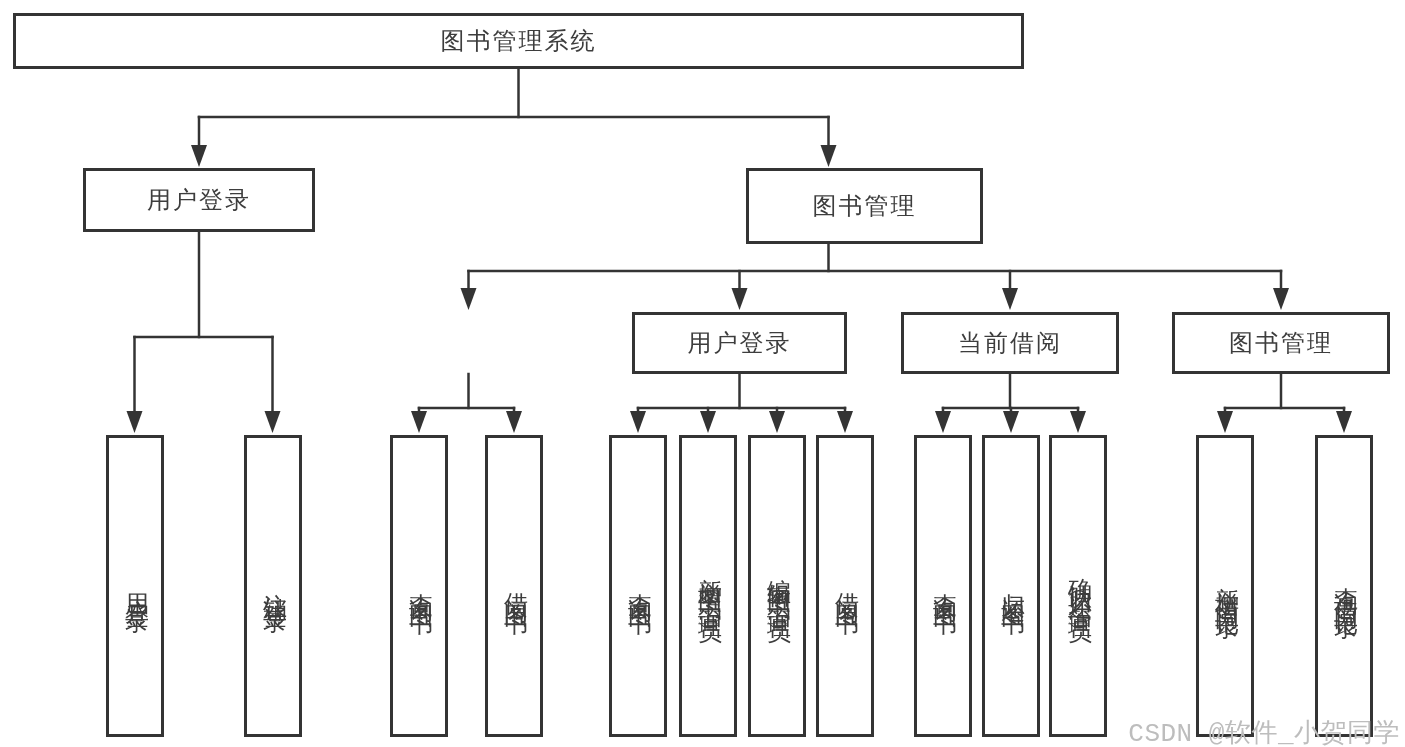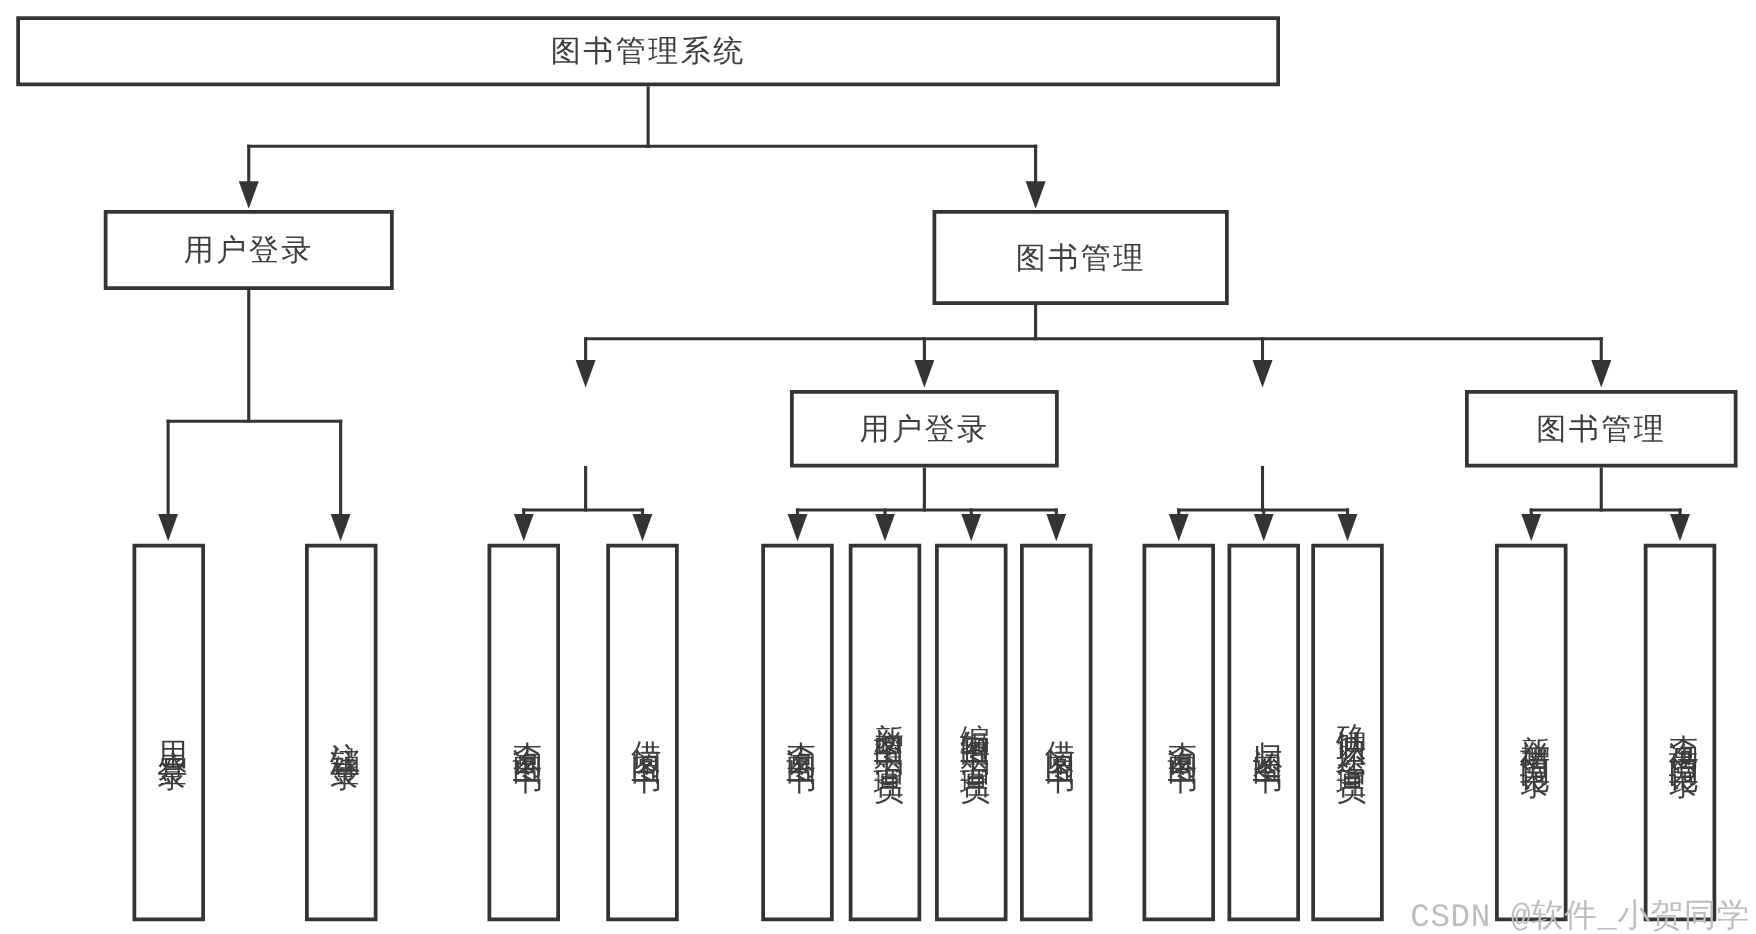--- a/index.html
+++ b/index.html
@@ -139,20 +139,23 @@
   <div class="node" style="left:83px; top:168px; width:232px; height:64px;">
     <span>用户登录</span>
   </div>
   <div class="node" style="left:710px; top:168px; width:237px; height:76px;margin-left:36px;">
     <span>图书管理</span>
   </div>
 
   <div class="node" style="left:632px; top:312px; width:215px; height:62px;">
     <span>用户登录</span>
   </div>
+  <div class="node" style="left:901px; top:312px; width:218px; height:62px;">
+    <span>当前借阅</span>
+  </div>
   <div class="node" style="left:1172px; top:312px; width:218px; height:62px;">
     <span>图书管理</span>
   </div>
 
   <div class="leaf" style="left:106px;">
     <span>用户登录</span>
   </div>
   <div class="leaf" style="left:244px;">
     <span>注销登录</span>
   </div>

